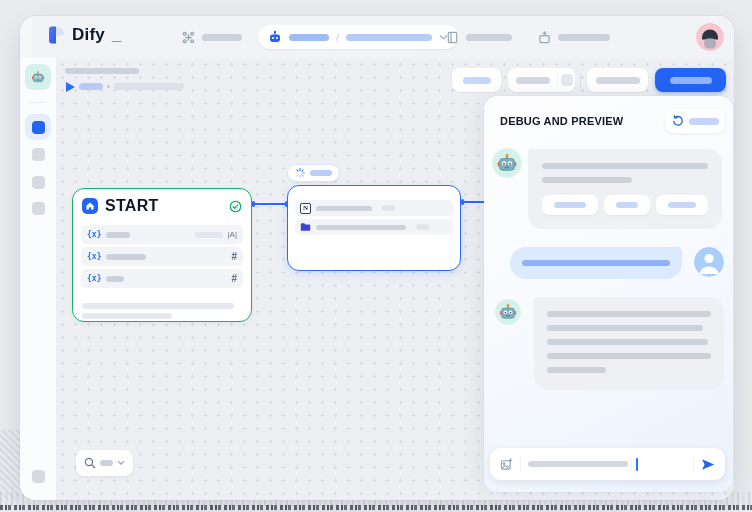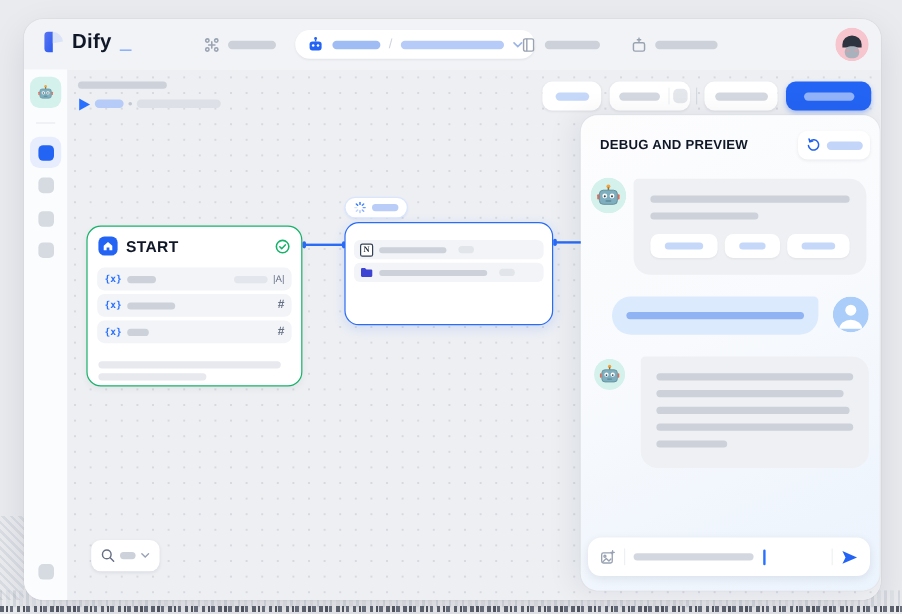--- a/index.html
+++ b/index.html
@@ -14,21 +14,21 @@
     background:repeating-linear-gradient(90deg, #3c4350 0 3px, transparent 3px 5px, #2b313d 5px 7px, transparent 7px 8px, #4a5160 8px 11px, transparent 11px 14px); }
   .noise-corner { position:absolute; left:0; top:430px; width:20px; height:70px;
     background:repeating-linear-gradient(45deg, rgba(110,122,140,.12) 0 2px, transparent 2px 5px); }
 
   
   .window { position:absolute; left:20px; top:16px; width:714px; height:484px;
     background:#f6f7f9; border-radius:16px; overflow:hidden;
     box-shadow:0 10px 30px rgba(16,24,40,.10), 0 0 0 1px rgba(16,24,40,.03); }
 
   
-  .topbar { position:absolute; left:0; top:0; right:0; height:42px; background:#f2f3f6; }
+  .topbar { position:absolute; left:12px; top:0; right:0; height:42px; background:#f2f3f6; }
   .logo { position:absolute; left:14px; top:9px; display:flex; align-items:center; gap:6px; }
   .logo-text { font-size:17px; font-weight:800; color:#0f1728; letter-spacing:.2px; }
   .logo-underscore { font-size:17px; font-weight:800; color:#2970ff; margin-left:1px; }
   .hgroup { position:absolute; display:flex; align-items:center; gap:7px; }
   .g-move { left:150px; top:15px; }
   .g-docs { left:414px; top:15px; }
   .g-plugin { left:506px; top:15px; }
   .app-pill { position:absolute; left:226px; top:9px; height:24px; background:#fff; border-radius:12px;
     box-shadow:0 1px 2px rgba(16,24,40,.07); display:flex; align-items:center; gap:7px; padding:0 10px; }
   .sep { color:#cdd3dd; font-size:11px; }
@@ -77,21 +77,21 @@
   
   .node { position:absolute; background:#fff; border-radius:12px; }
   .node-start { left:16px; top:130px; width:180px; height:134px; border:1.5px solid #17b26a;
     box-shadow:0 2px 6px rgba(16,24,40,.05); cursor:pointer; }
   .node-kr { left:231px; top:127px; width:174px; height:86px; border:1.5px solid #2b6cf6;
     box-shadow:0 3px 10px rgba(43,108,246,.15); cursor:pointer; }
   .node-head { display:flex; align-items:center; gap:7px; padding:8px 9px 0 9px; }
   .node-ic { width:16px; height:16px; border-radius:5px; display:flex; align-items:center; justify-content:center; flex:none; }
   .ic-blue { background:#2464f4; }
   .ic-green { background:#17b26a; }
-  .node-title { font-size:13px; font-weight:700; color:#101828; letter-spacing:.3px; white-space:nowrap; }
+  .node-title { font-size:16px; font-weight:700; color:#101828; letter-spacing:.3px; white-space:nowrap; }
   .node-head .spacer, .vrow .spacer { flex:1; }
   .vrows { padding:0 8px; margin-top:10px; }
   .vrow { height:19px; background:#f2f4f7; border-radius:6px; margin-bottom:3px;
     display:flex; align-items:center; gap:5px; padding:0 6px; }
   .tok { font-family:"DejaVu Sans Mono", monospace; font-size:8px; font-weight:700; color:#2970ff; flex:none; }
   .suffix { font-size:8px; color:#667085; flex:none; }
   .suffix.hash { font-size:10px; font-weight:600; }
   .node-foot { padding:12px 9px 0 9px; }
   .krrows { padding:0 7px; margin-top:14px; }
   .krrow { height:16px; background:#f2f4f7; border-radius:5px; margin-bottom:3px;

